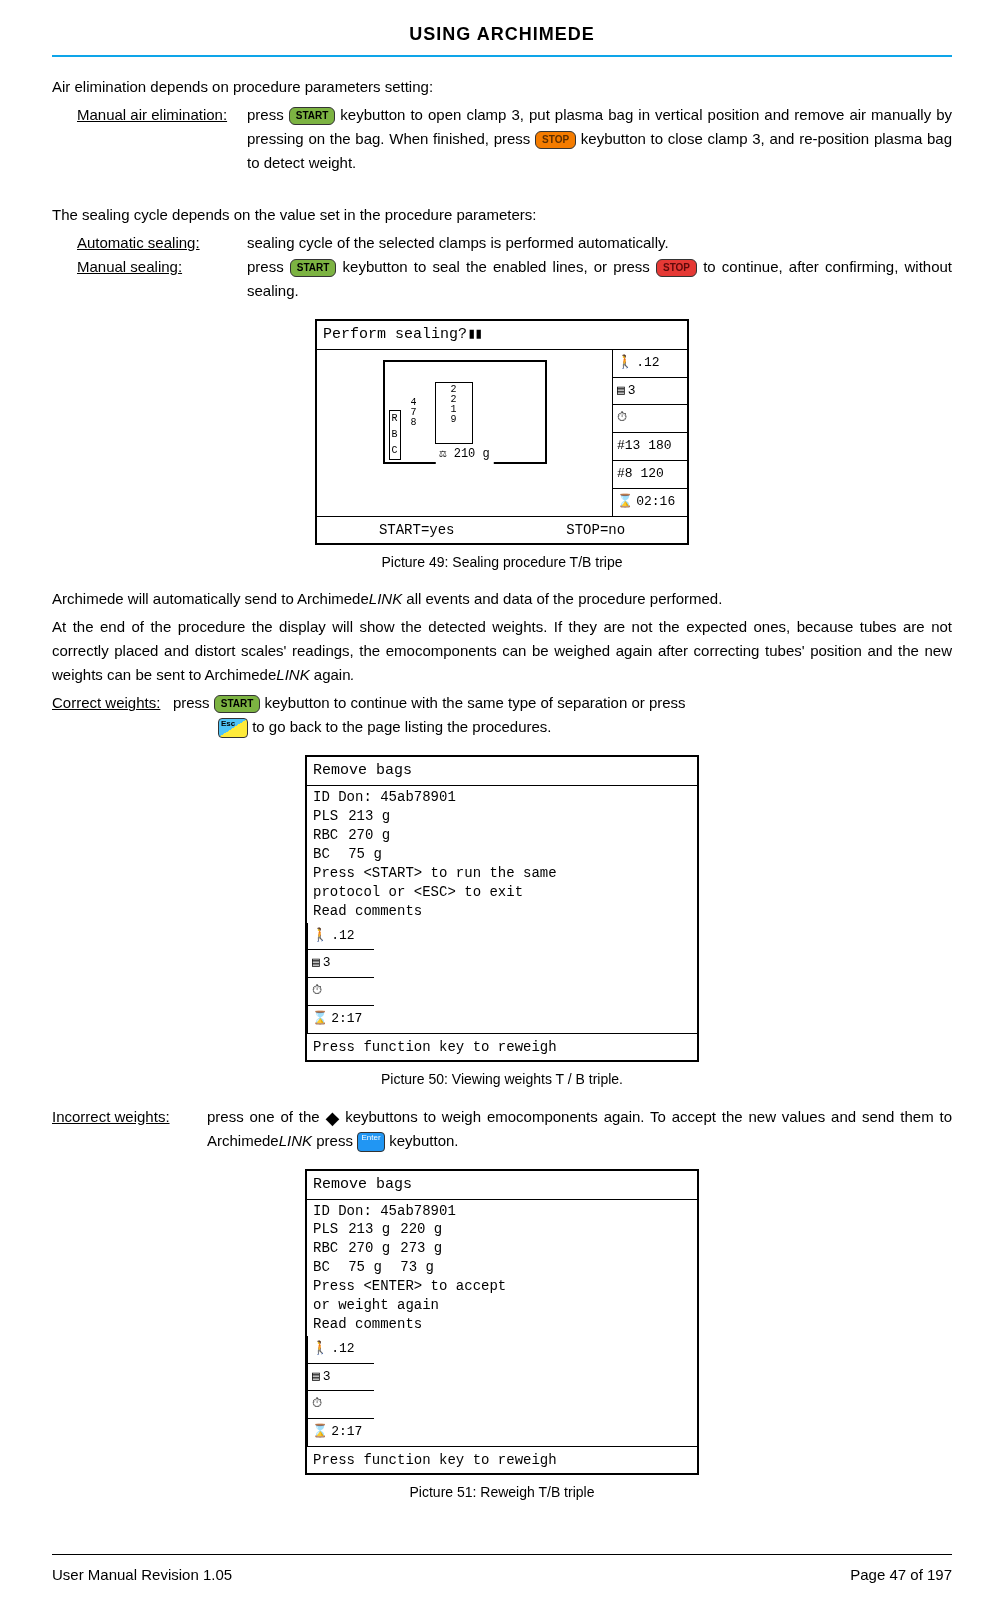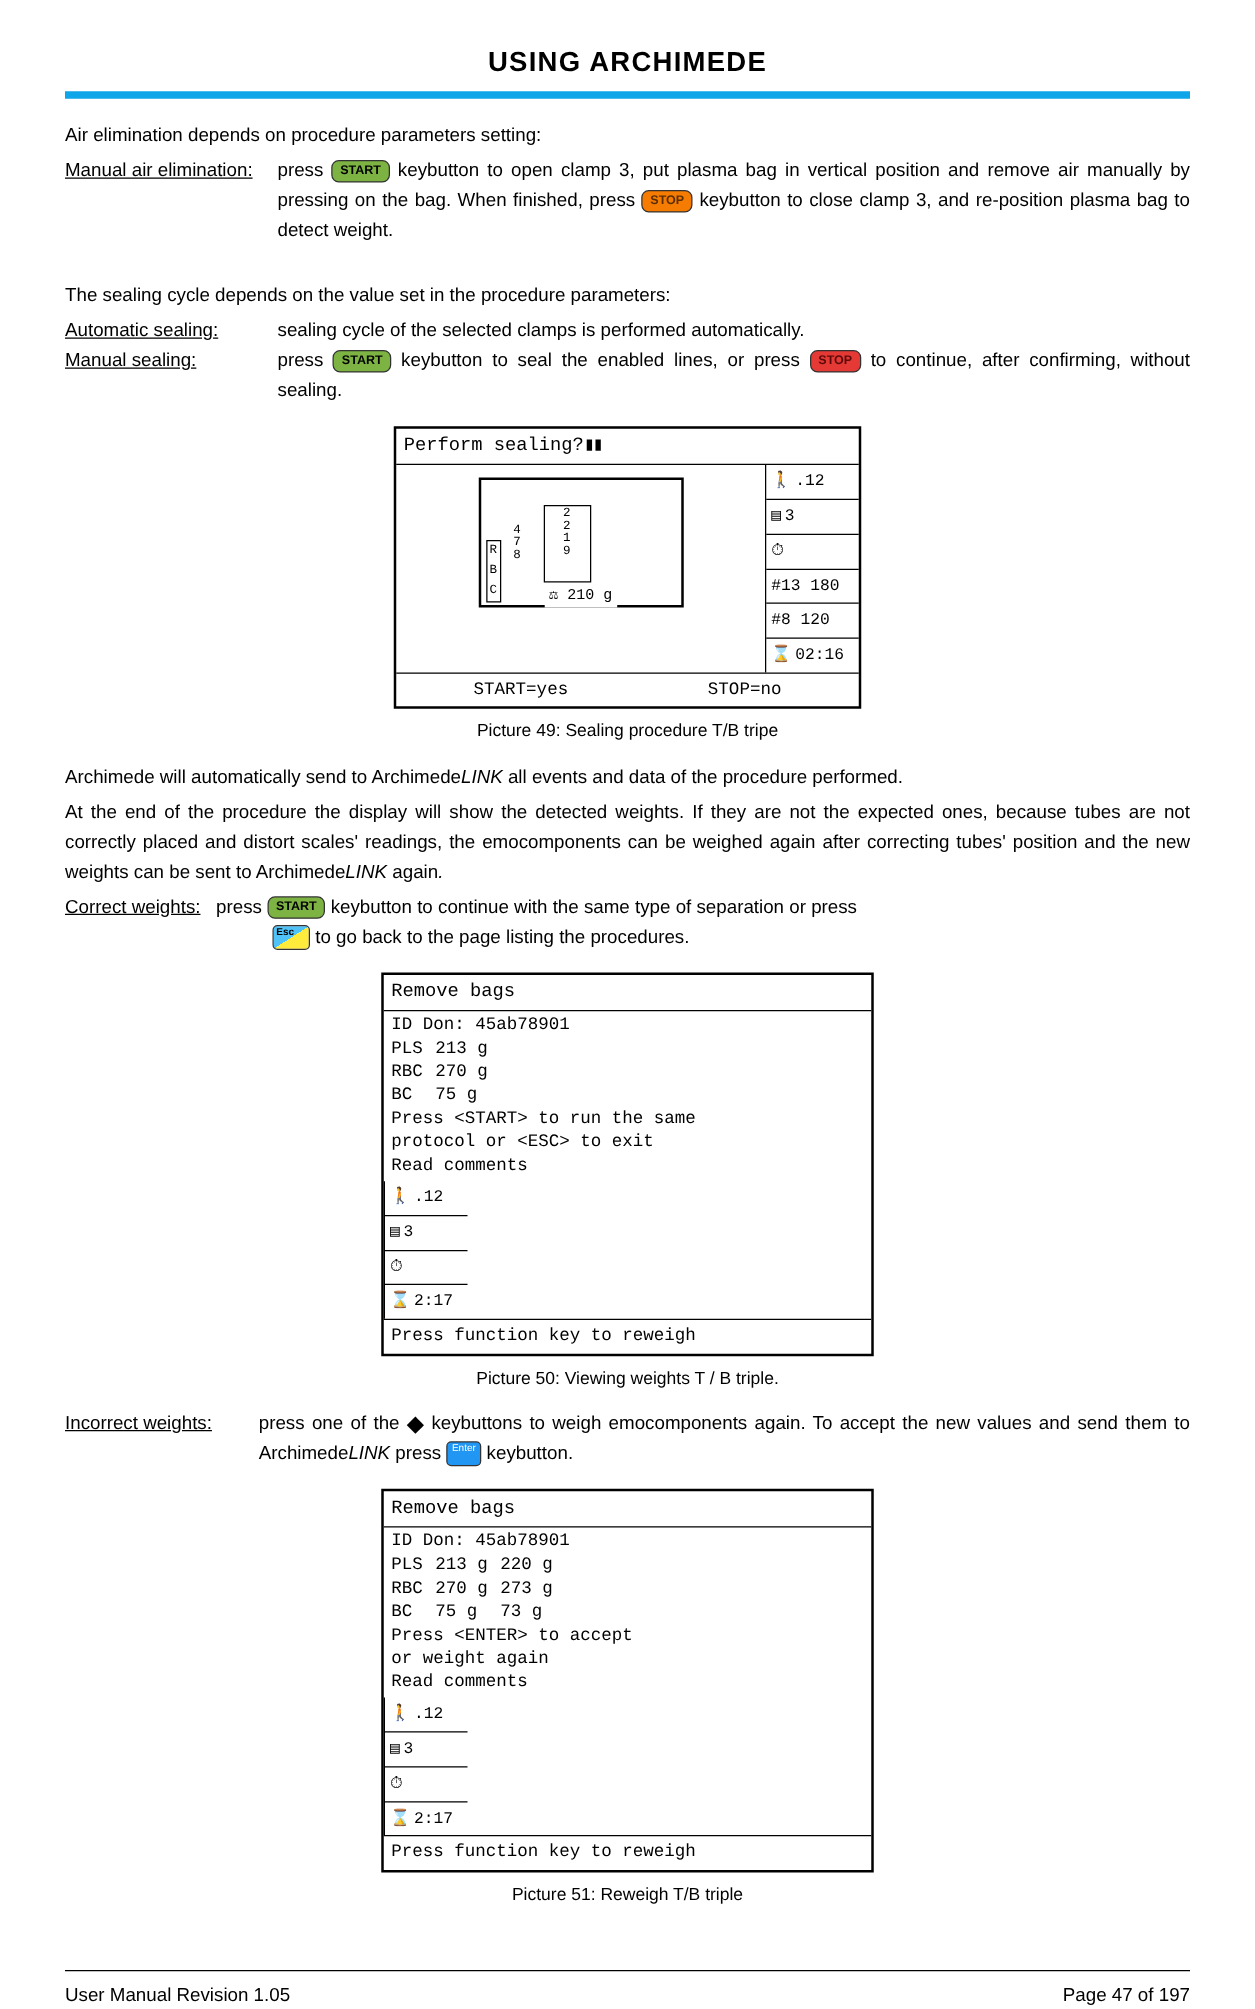--- a/index.html
+++ b/index.html
@@ -7,26 +7,25 @@
       max-width: 900px;
       margin: 0 auto;
       padding: 20px 50px;
       font-size: 15px;
       line-height: 1.6;
       color: #000;
     }
     .title {
       text-align: center;
       font-weight: bold;
-      font-size: 22px;
+      font-size: 18px;
       letter-spacing: 1px;
-      border-bottom: 6px solid #0ea5e9;
+      border-bottom: 2px solid #0ea5e9;
       padding-bottom: 6px;
       margin-bottom: 18px;
-      margin-top: 12px;
     }
     .para {
       text-align: justify;
       margin: 4px 0;
     }
     .underline {
       text-decoration: underline;
     }
     .italic {
       font-style: italic;
@@ -76,20 +75,21 @@
       margin-left: 130px;
       text-align: justify;
     }
     .def-row {
       display: flex;
       align-items: flex-start;
     }
     .def-label {
       min-width: 170px;
       text-decoration: underline;
+      margin-left: 25px;
     }
     .def-label2 {
       min-width: 155px;
       text-decoration: underline;
     }
     .def-content {
       flex: 1;
       text-align: justify;
     }
     .figure {

